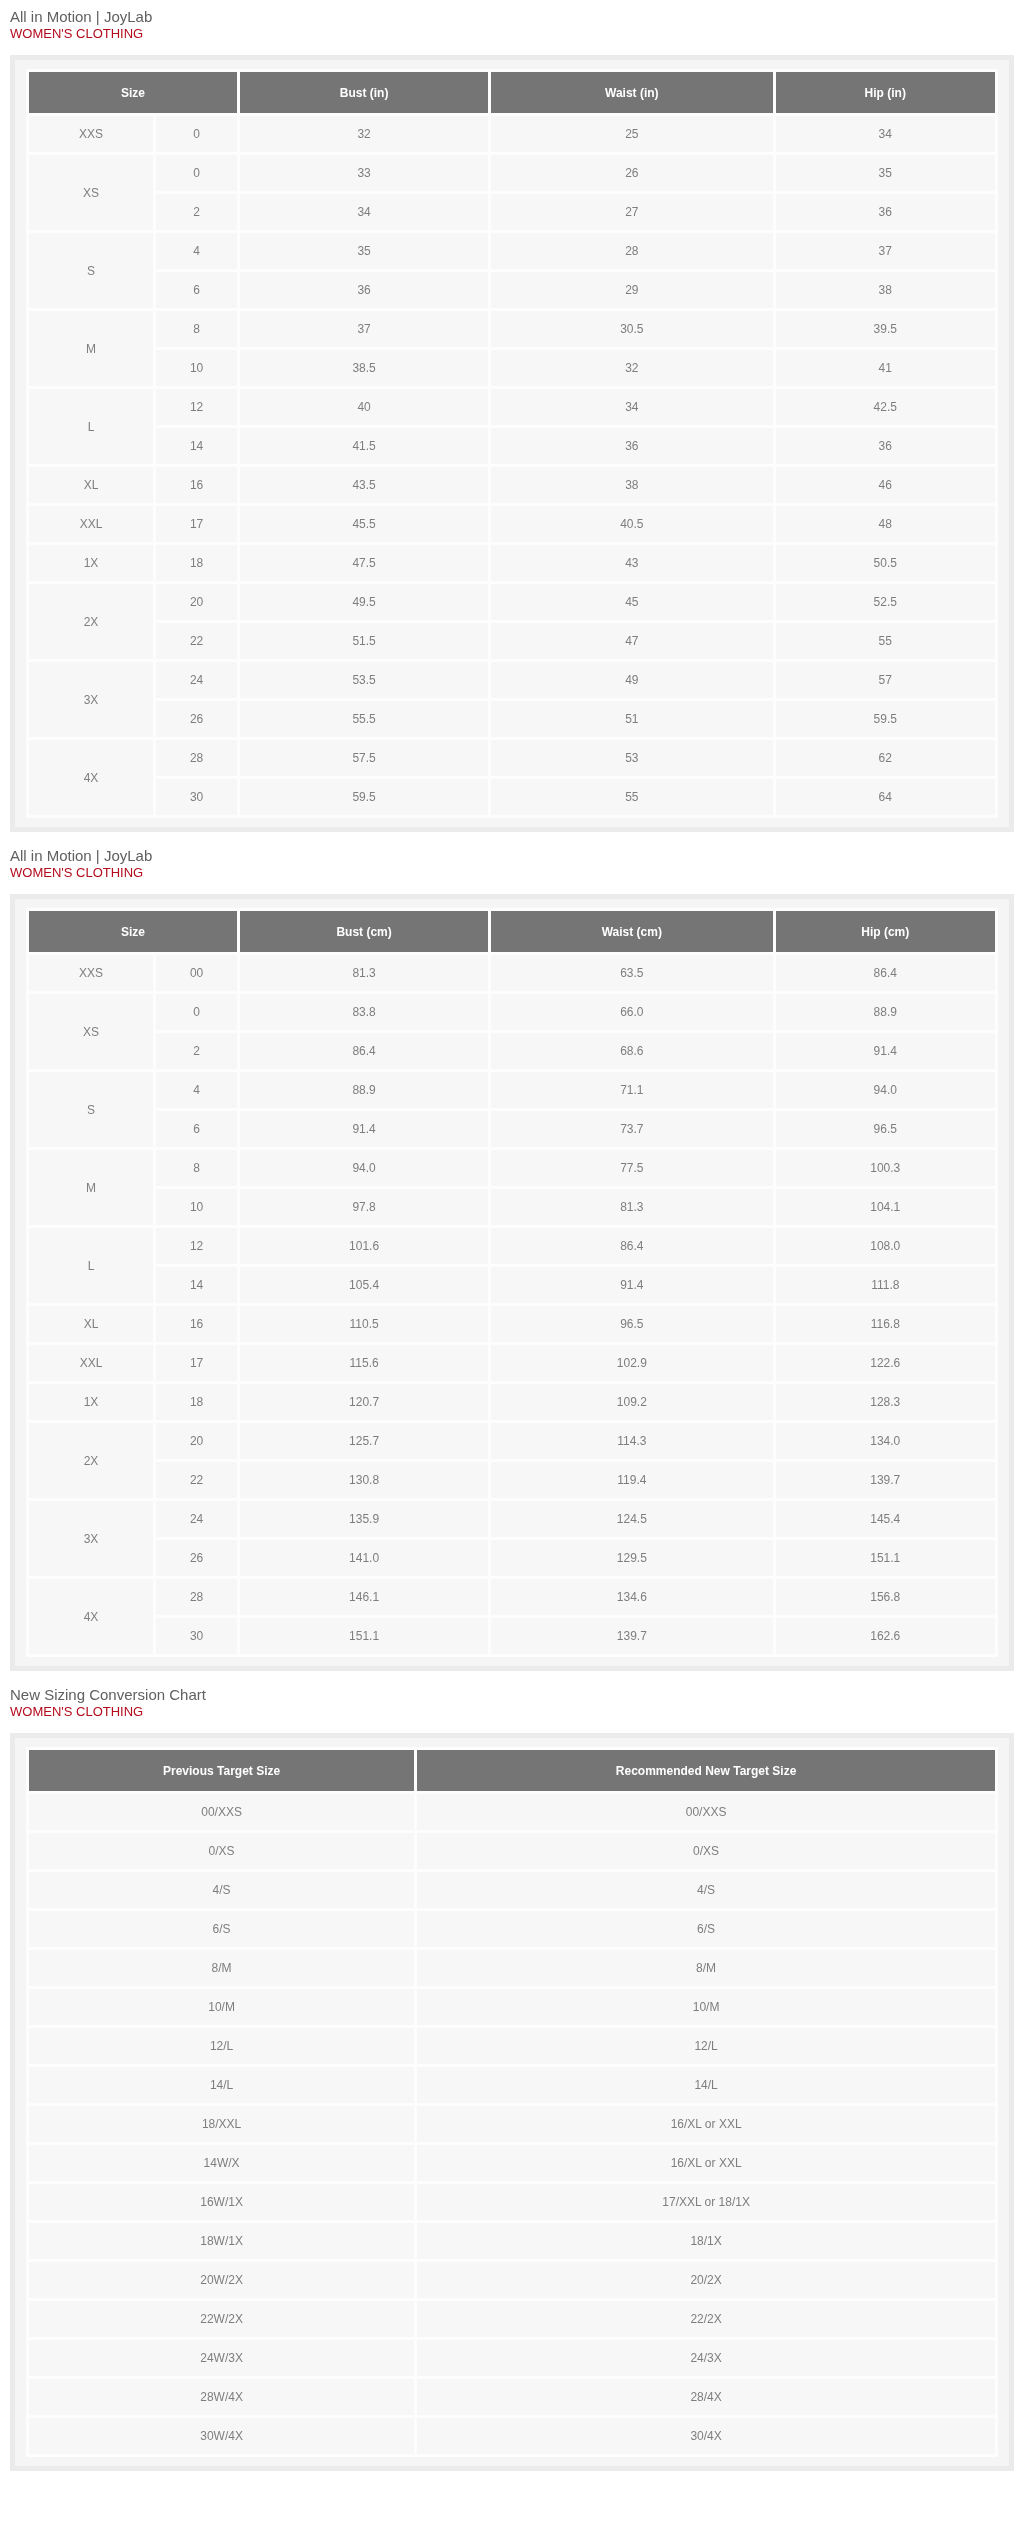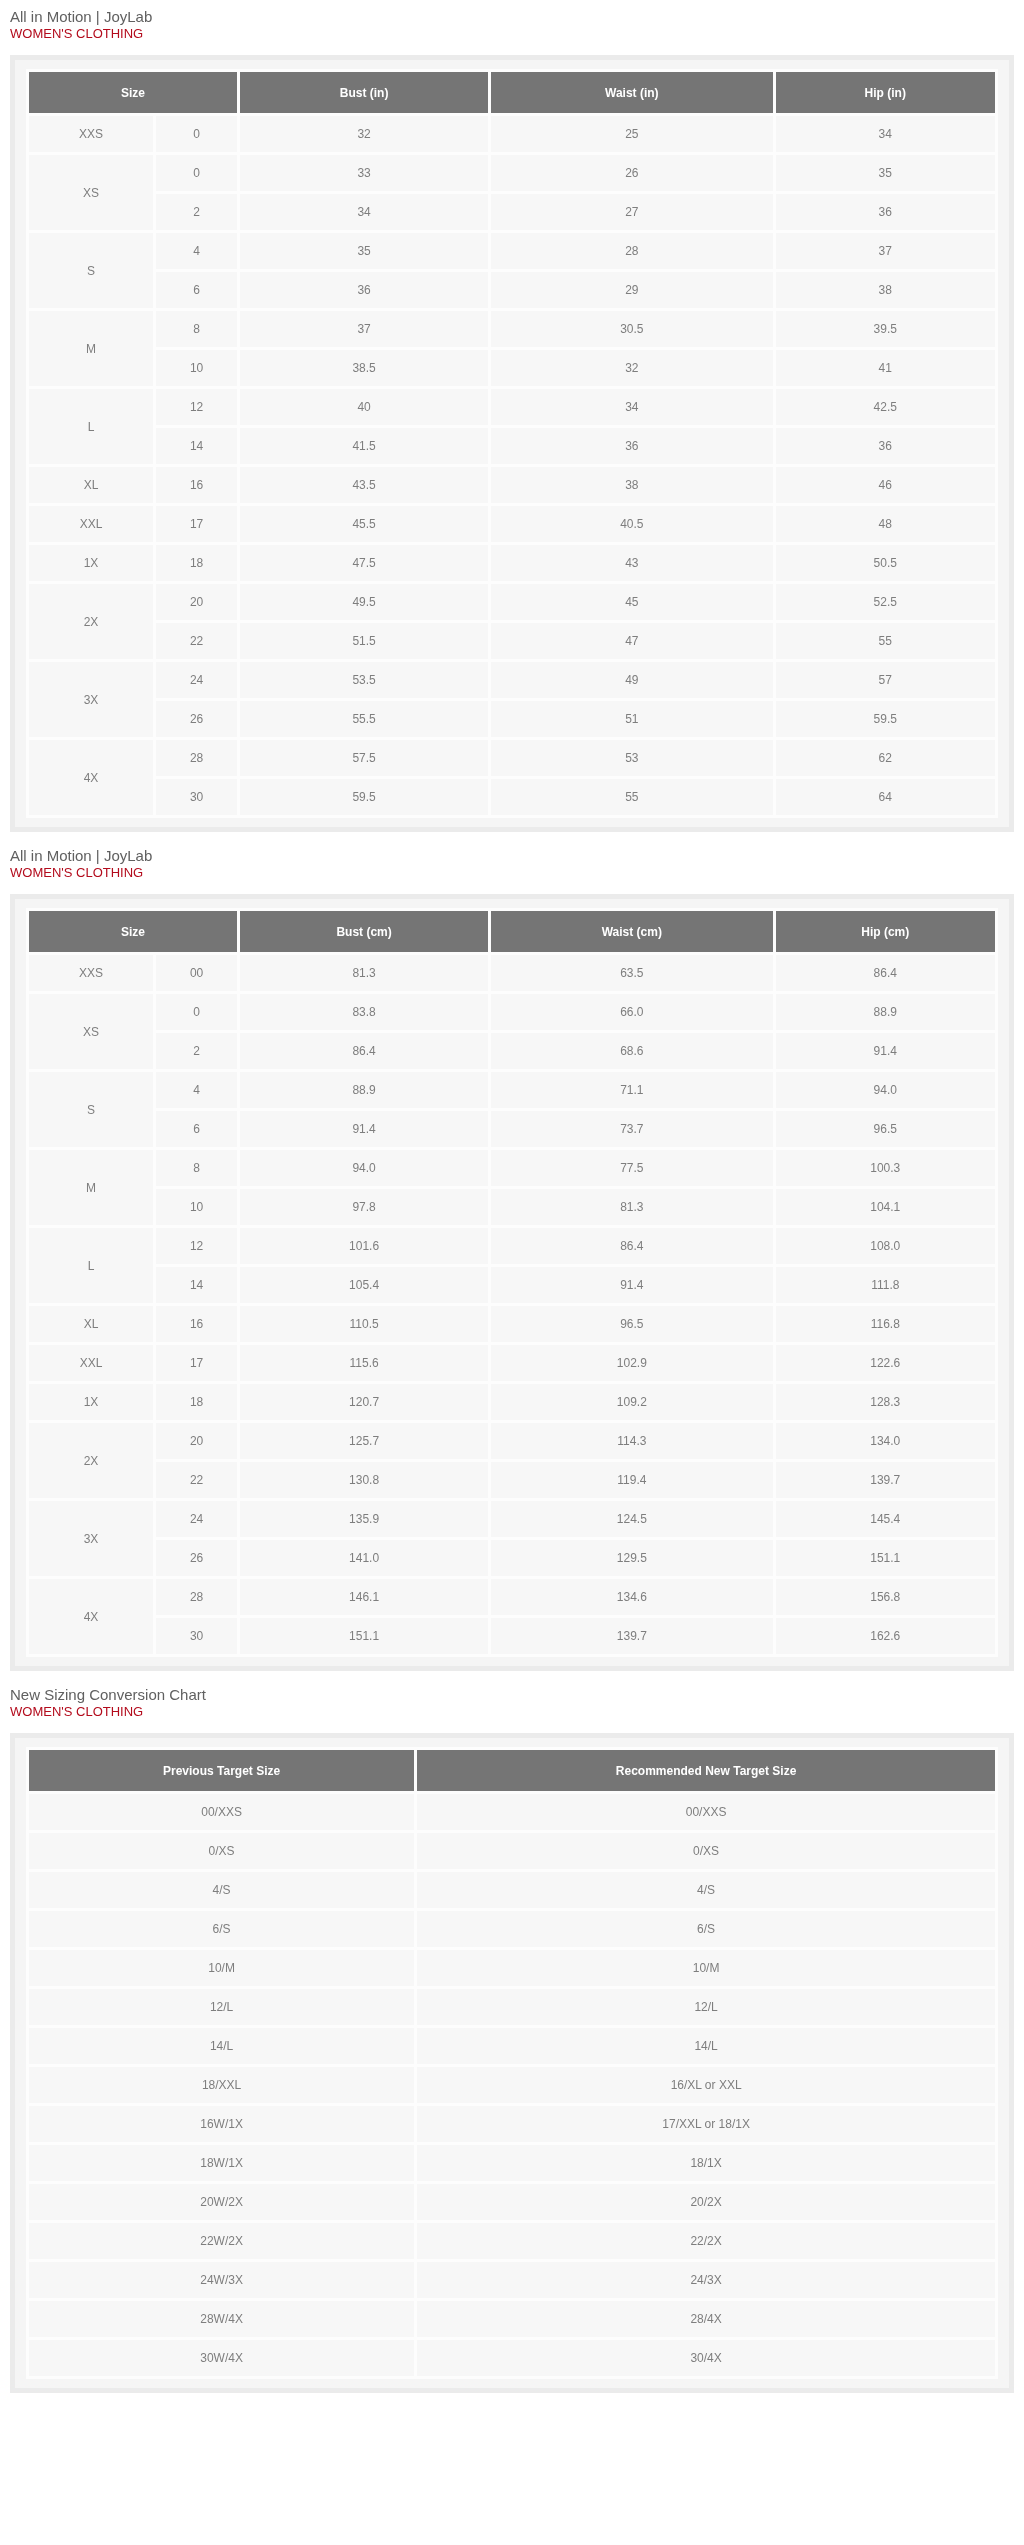--- a/index.html
+++ b/index.html
@@ -372,33 +372,41 @@
           </tr>
           <tr>
             <td>4/S</td>
             <td>4/S</td>
           </tr>
           <tr>
             <td>6/S</td>
             <td>6/S</td>
           </tr>
           <tr>
+            <td>8/M</td>
+            <td>8/M</td>
+          </tr>
+          <tr>
             <td>10/M</td>
             <td>10/M</td>
           </tr>
           <tr>
             <td>12/L</td>
             <td>12/L</td>
           </tr>
           <tr>
             <td>14/L</td>
             <td>14/L</td>
           </tr>
           <tr>
             <td>18/XXL</td>
+            <td>16/XL or XXL</td>
+          </tr>
+          <tr>
+            <td>14W/X</td>
             <td>16/XL or XXL</td>
           </tr>
           <tr>
             <td>16W/1X</td>
             <td>17/XXL or 18/1X</td>
           </tr>
           <tr>
             <td>18W/1X</td>
             <td>18/1X</td>
           </tr>

